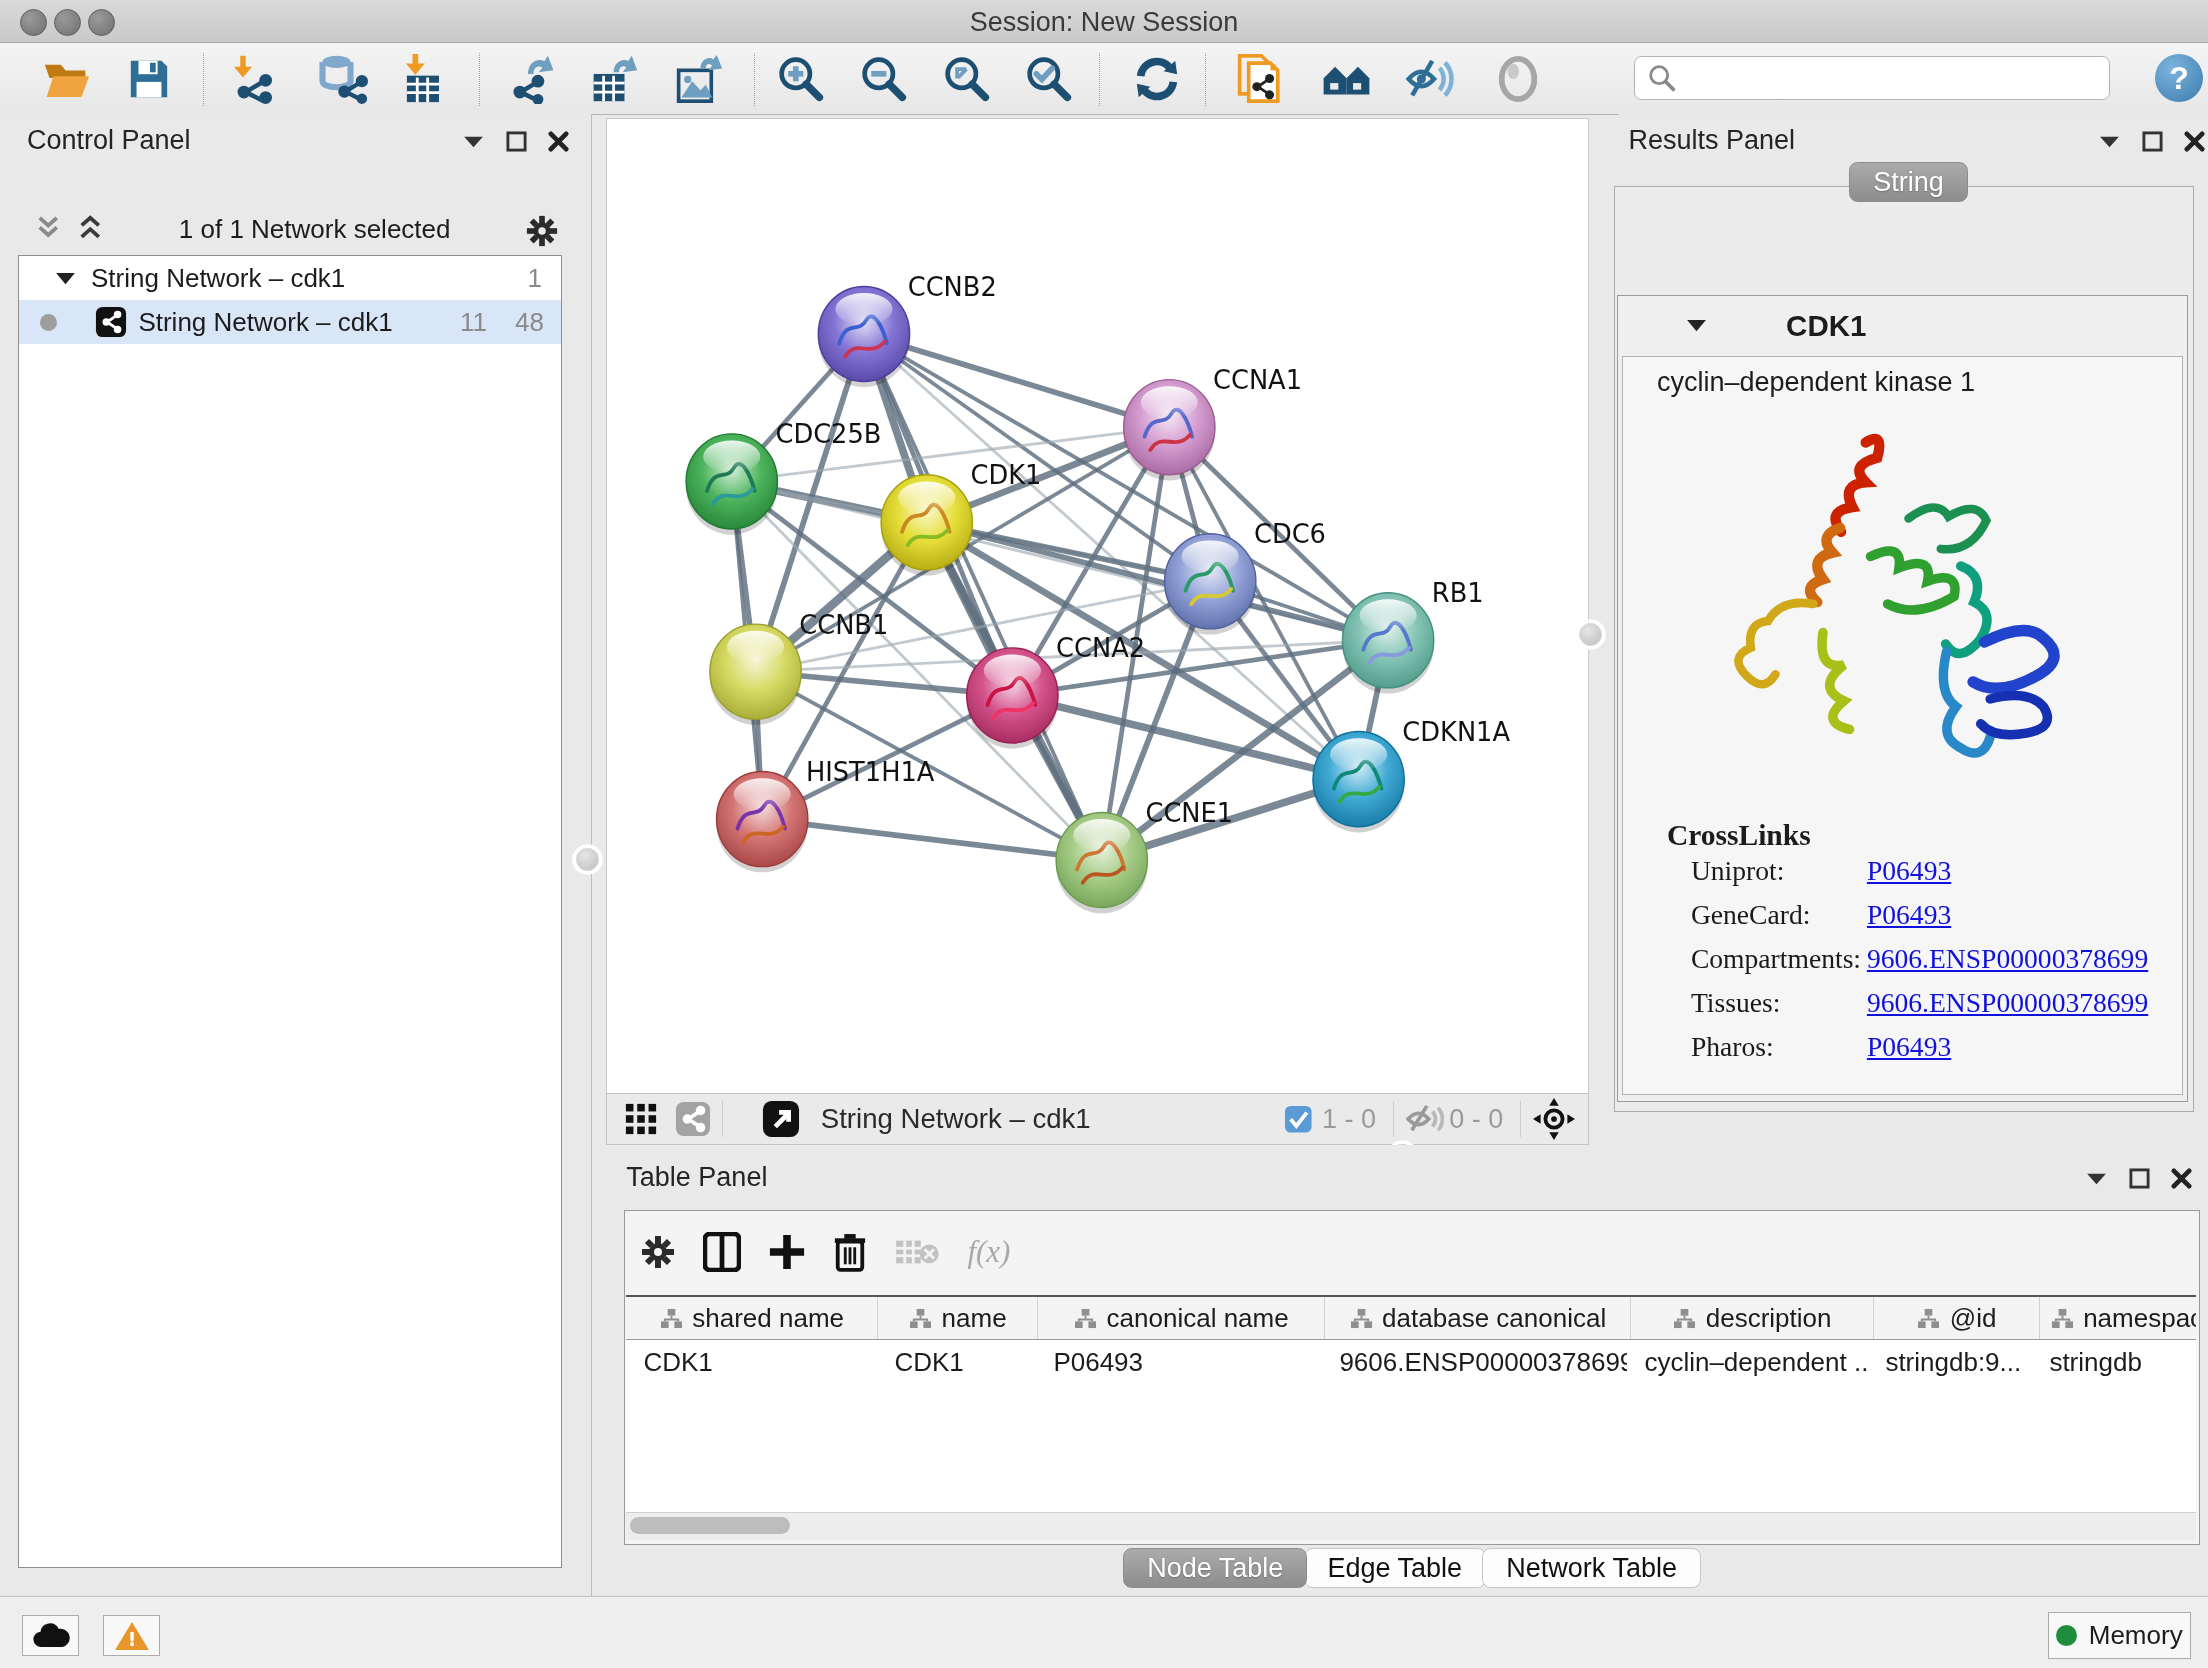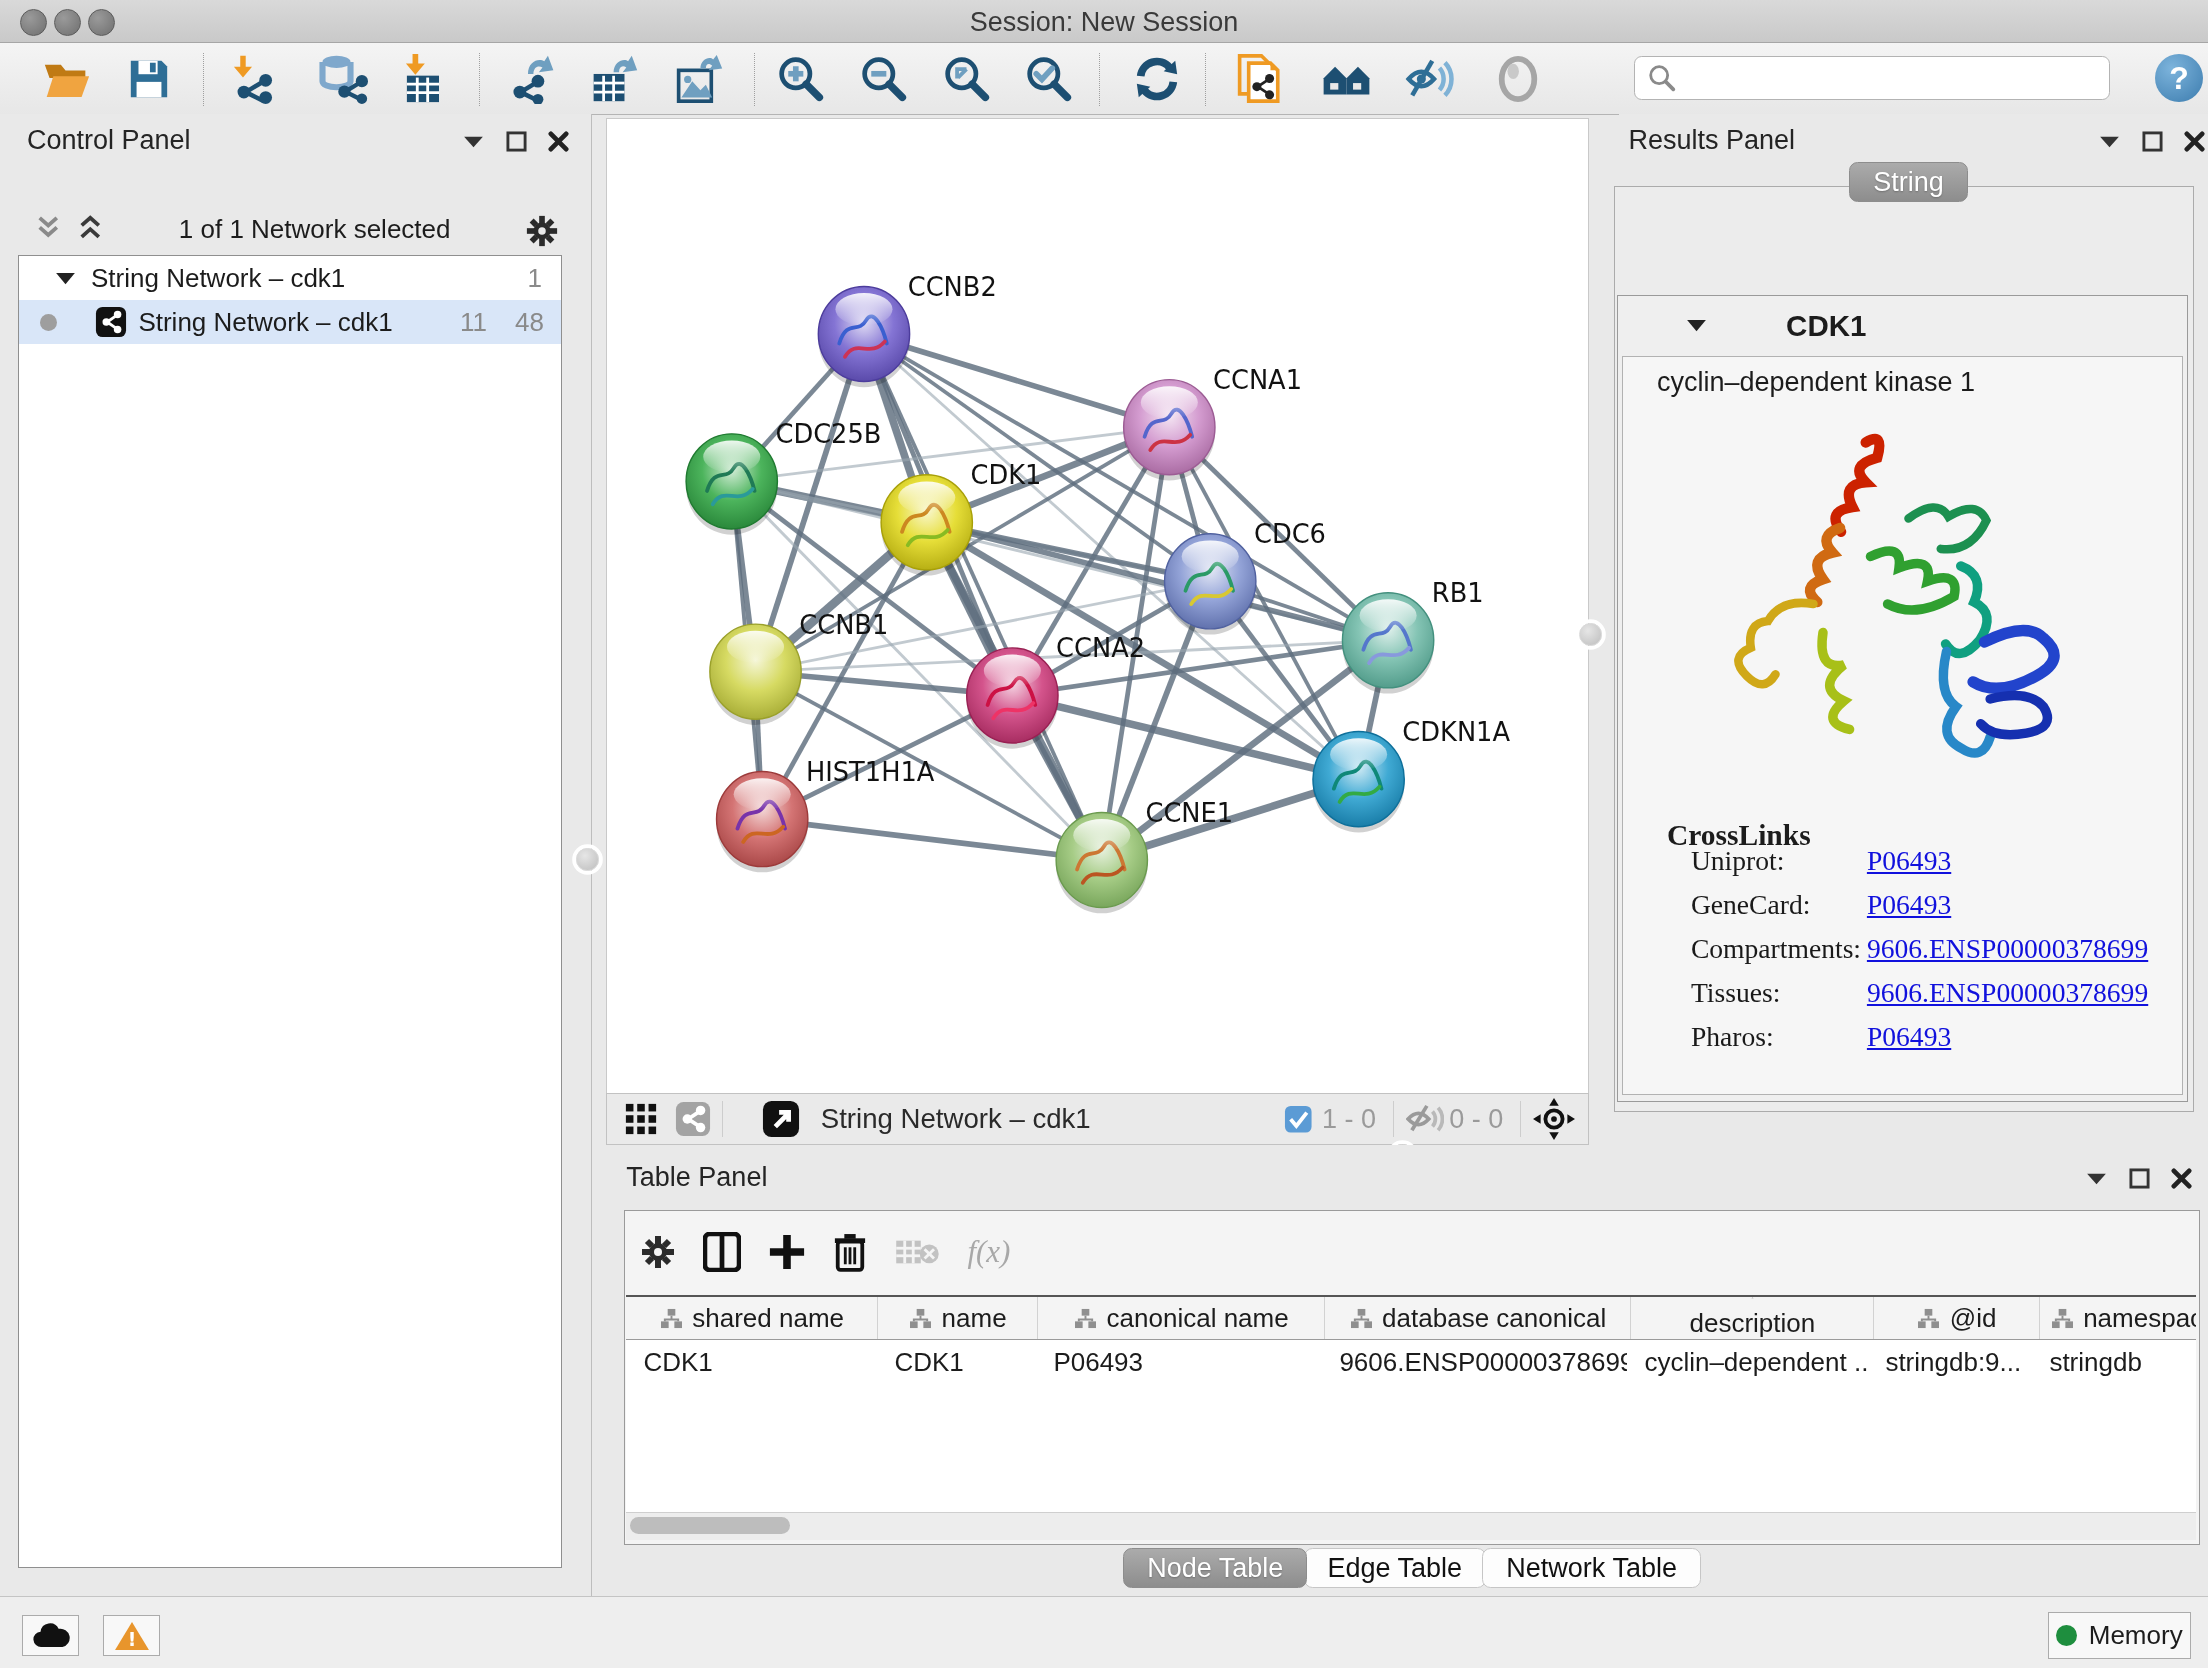--- a/index.html
+++ b/index.html
@@ -58,21 +58,21 @@
   .rp-btnbox{position:absolute;left:1.9px;top:27px;width:569px;height:80px;background:#f2f2f2;border:1px solid #9a9a9a;}
   .rbtn{position:absolute;top:21px;height:38px;line-height:36px;background:#fff;border:1px solid #bdbdbd;
         border-radius:6.7px;font-size:27px;text-align:center;box-shadow:0 1px 1.9px rgba(0,0,0,.12);}
   .rp-section{position:absolute;left:1.9px;top:108px;width:569px;height:805px;background:#efefef;border:1px solid #9a9a9a;}
   .rp-sechead{position:absolute;left:0;top:0;width:100%;height:59px;display:flex;align-items:center;}
   .rp-gene{font-size:29.5px;font-weight:bold;margin-left:78px;}
   .rp-content{position:absolute;left:3.8px;top:60px;width:559px;height:737px;background:#f6f6f6;border:1px solid #b2b2b2;overflow:hidden;}
   .rp-desc{position:absolute;left:34px;top:9.5px;font-size:27px;}
   .xl-title{position:absolute;left:44px;top:462px;font-family:"Liberation Serif","DejaVu Serif",serif;
             font-weight:bold;font-size:29.5px;}
-  .xl-rows{position:absolute;left:68px;top:482px;font-family:"Liberation Serif","DejaVu Serif",serif;font-size:27.6px;}
+  .xl-rows{position:absolute;left:68px;top:492px;font-family:"Liberation Serif","DejaVu Serif",serif;font-size:27.6px;}
   .xl-row{display:flex;height:44px;align-items:center;}
   .xl-label{width:176px;color:#1a1a1a;}
   .xl-link{color:#1111dd;text-decoration:underline;}
   
   .table-panel{position:absolute;left:613px;top:1145px;width:1595px;height:451px;background:#e9e9e9;}
   .tp-box{position:absolute;left:11.4px;top:65px;width:1574px;height:333px;background:#f4f4f4;border:1.9px solid #9a9a9a;}
   .tp-toolbar{position:absolute;left:15px;top:9.5px;height:63px;display:flex;align-items:center;gap:27px;}
   .fx{font-family:"Liberation Serif","DejaVu Serif",serif;font-style:italic;font-size:31px;color:#a8a8a8;}
   .grid-table{position:absolute;left:1px;top:84px;width:1570px;height:215px;background:#fff;
               border-top:2.9px solid #555;overflow:hidden;text-align:center;}
@@ -775,21 +775,21 @@
             </div>
             <div class="gt-hcell" style="width: 305px;">
               <svg width="23" height="21" viewBox="0 0 24 22">
                 <rect x="8" y="1" width="8" height="7" fill="#8f8f8f"></rect>
                 <rect x="1" y="14" width="8" height="7" fill="#8f8f8f"></rect>
                 <rect x="15" y="14" width="8" height="7" fill="#8f8f8f"></rect>
                 <path d="M12 8v4 M5 14v-2h14v2" fill="none" stroke="#8f8f8f" stroke-width="2"></path>
               </svg>
               <span>database canonical</span>
             </div>
-            <div class="gt-hcell" style="width: 242px; flex-direction: column;">
+            <div class="gt-hcell" style="width: 242px;">
               <svg width="23" height="21" viewBox="0 0 24 22">
                 <rect x="8" y="1" width="8" height="7" fill="#8f8f8f"></rect>
                 <rect x="1" y="14" width="8" height="7" fill="#8f8f8f"></rect>
                 <rect x="15" y="14" width="8" height="7" fill="#8f8f8f"></rect>
                 <path d="M12 8v4 M5 14v-2h14v2" fill="none" stroke="#8f8f8f" stroke-width="2"></path>
               </svg>
               <span>description</span>
             </div>
             <div class="gt-hcell" style="width: 165px;">
               <svg width="23" height="21" viewBox="0 0 24 22">

